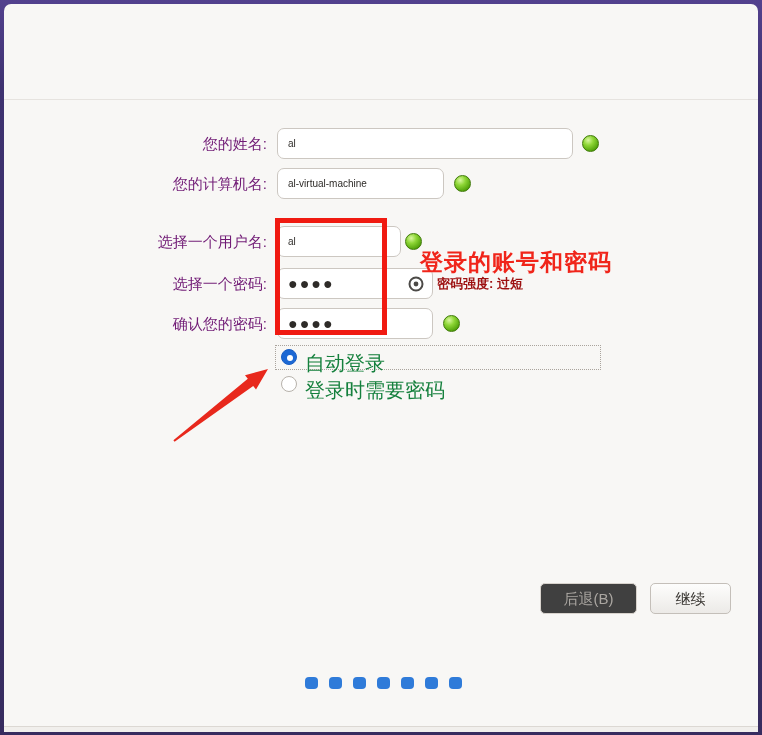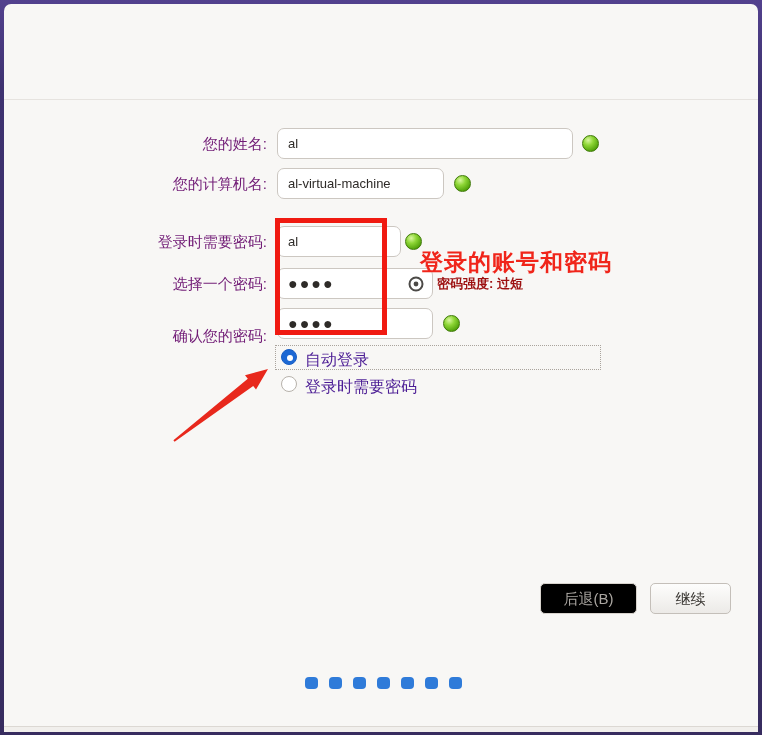--- a/index.html
+++ b/index.html
@@ -22,21 +22,21 @@
   .chevron { position:absolute; right:18px; top:9px; width:12px; height:10px; }
 
   
   .page-title { position:absolute; left:24px; top:47px; font-size:23px; font-weight:normal;
                 color:#494643; }
   .hdivider { position:absolute; left:0; top:95px; width:100%; height:1px; background:#e6e3df; }
 
   .field-label { position:absolute; width:240px; text-align:right; font-size:15px;
                  color:#701a75; line-height:31px; left:23px; }
   .entry { position:absolute; height:31px; border:1px solid #ccc7c1; border-radius:7px;
-           background:#ffffff; font-size:13px; color:#2e2b28; padding:0 10px;
+           background:#ffffff; font-size:10px; color:#2e2b28; padding:0 10px;
            font-family:"Liberation Sans","DejaVu Sans",sans-serif; outline:none; }
   .entry.pw { font-size:16px; font-weight:bold; letter-spacing:2px; }
 
   .ball { position:absolute; width:17px; height:17px; border-radius:50%;
           border:1px solid #3f7a08;
           background:radial-gradient(circle at 35% 28%, #d9f7a0 0%, #8ed636 35%, #54a40c 75%, #3c7d06 100%); }
 
   .hint { position:absolute; left:273px; top:197px; font-size:12px; color:#87827c; }
 
   .eye { position:absolute; left:403px; top:271px; width:18px; height:18px; cursor:pointer; }
@@ -45,33 +45,33 @@
               color:#9d1111; }
 
   
   .focus-box { position:absolute; left:271px; top:341px; width:326px; height:25px;
                border:1px dotted #aaa49d; }
   .radio { position:absolute; width:16px; height:16px; border-radius:50%; background:#fff;
            border:1px solid #b7b2ab; }
   .radio.selected { background:#1c68d4; border-color:#1a5fc4; }
   .radio.selected::after { content:""; position:absolute; left:5px; top:5px; width:6px; height:6px;
                            border-radius:50%; background:#fff; }
-  .radio-label { position:absolute; font-size:16px; color:#4c1d95; }
+  .radio-label { position:absolute; font-size:20px; color:#15803d; }
 
   
   .red-rect { position:absolute; left:271px; top:214px; width:112px; height:117px;
               border:5px solid #f01a11; pointer-events:none; }
   .red-note { position:absolute; left:384px; top:243px; font-size:23px; font-weight:bold;
               color:#f0251a; letter-spacing:1px; pointer-events:none;padding-left:32px; }
   .arrow-svg { position:absolute; left:156px; top:351px; pointer-events:none; }
 
   
   .btn { position:absolute; top:579px; height:31px; border-radius:5px; font-size:15px;
          text-align:center; line-height:29px; }
-  .btn-back { left:536px; width:97px; background:#000000; border:1px solid #d8d3cd;
+  .btn-back { left:536px; width:97px; background:#404040; border:1px solid #d8d3cd;
               color:#aaa6a1; }
   .btn-continue { left:646px; width:81px; background:linear-gradient(180deg,#fdfdfc,#eceae7);
                   border:1px solid #c4bfb9; color:#36332f; cursor:pointer; }
 
   
   .dots { position:absolute; left:301px; top:673px; display:flex; gap:11px; }
   .dot { width:13px; height:12px; border-radius:4px; background:#2f7bd9; }
 
   
   .footer-line { position:absolute; left:0; bottom:5px; width:100%; height:1px; background:#dcd8d3; }
@@ -87,33 +87,33 @@
     <div class="hdivider"></div>
 
     <div class="field-label" style="top:124px;">您的姓名:</div>
     <input class="entry" style="left: 273px; top: 124px; width: 296px;" value="al">
     <div class="ball" style="left:578px; top:131px;"></div>
 
     <div class="field-label" style="top:164px;">您的计算机名:</div>
     <input class="entry" style="left: 273px; top: 164px; width: 167px;" value="al-virtual-machine">
     <div class="ball" style="left:450px; top:171px;"></div>
 
-    <div class="field-label" style="top:222px;">登录时需要密码:</div>
+    <div class="field-label" style="top:222px;">选择一个用户名:</div>
     <input class="entry" style="left: 273px; top: 222px; width: 124px;" value="al">
     <div class="ball" style="left:401px; top:229px;"></div>
 
     <div class="field-label" style="top:264px;">选择一个密码:</div>
     <input class="entry pw" style="left: 273px; top: 264px; width: 156px; padding-right: 28px;" value="●●●●">
     <svg class="eye" viewBox="0 0 18 18">
       <circle cx="9" cy="9" r="6.5" fill="none" stroke="#4c4a47" stroke-width="2"></circle>
       <circle cx="9" cy="9" r="2.4" fill="#4c4a47"></circle>
     </svg>
     <div class="strength">密码强度: 过短</div>
 
-    <div class="field-label" style="top:316px;">确认您的密码:</div>
+    <div class="field-label" style="top:304px;">确认您的密码:</div>
     <input class="entry pw" style="left: 273px; top: 304px; width: 156px;" value="●●●●">
     <div class="ball" style="left:439px; top:311px;"></div>
 
     <div class="focus-box"></div>
     <div class="radio selected" style="left:277px; top:345px;"></div>
     <div class="radio-label" style="left:301px; top:346px;">自动登录</div>
     <div class="radio" style="left:277px; top:372px;"></div>
     <div class="radio-label" style="left:301px; top:373px;">登录时需要密码</div>
 
     <div class="red-rect"></div>

